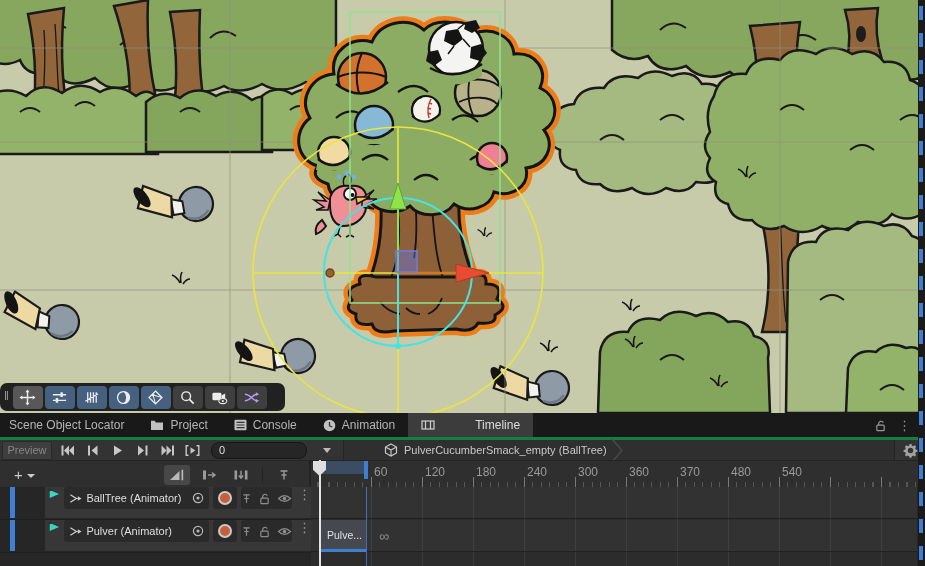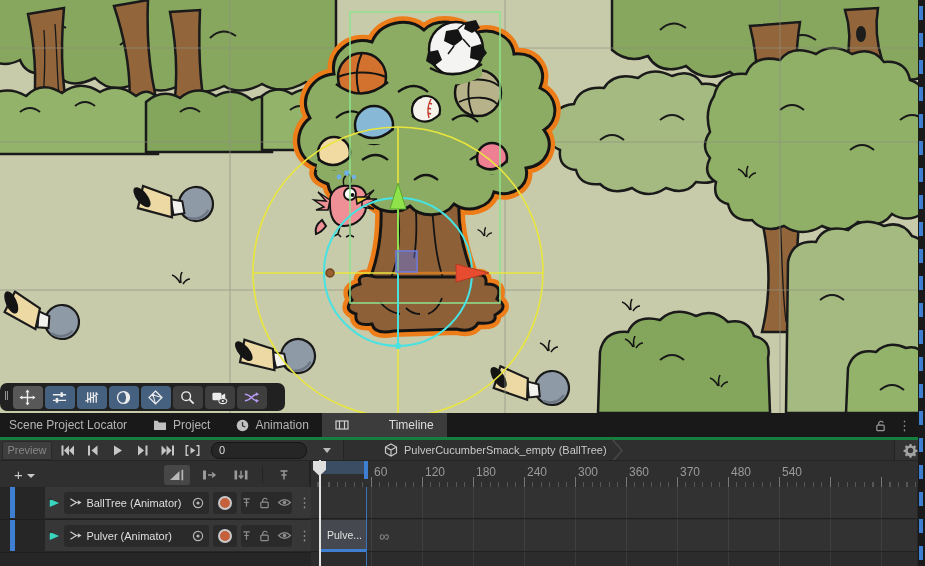--- a/index.html
+++ b/index.html
@@ -49,21 +49,21 @@
       background-size:auto 11px,auto 6px;background-position:9px bottom,9px bottom;background-repeat:repeat-x,repeat-x;}
   .ruler-label{position:absolute;top:4px;font-size:12px;color:#9a9a9a;}
   .ruler-hl{position:absolute;left:9px;top:0;width:46px;height:13px;background:rgba(72,108,152,.5);}
   .ruler-bluetick{position:absolute;left:53px;top:0;width:4px;height:18px;background:#3f7fd2;}
   
   .tracks-area{position:absolute;left:0;top:487px;right:0;bottom:0;background:#262626;z-index:5;}
   .content-bg{position:absolute;left:311px;right:8px;top:0;bottom:0;background:#2c2c2c;
       background-image:repeating-linear-gradient(to right,transparent 0 50px,#3a3a3a 50px 51px);background-position:10px 0;}
   .content-row{position:absolute;left:311px;right:8px;height:32px;background:rgba(255,255,255,.03);border-bottom:1px solid #212121;box-sizing:border-box;}
   .track-row{position:absolute;left:0;width:311px;height:33px;background:#262626;box-sizing:border-box;border-bottom:1px solid #1f1f1f;}
-  .track-inner{position:absolute;left:15px;right:0;top:0;bottom:1px;background:#373737;display:flex;align-items:center;gap:4px;padding-left:3px;box-sizing:border-box;margin-left:30px;}
+  .track-inner{position:absolute;left:15px;right:0;top:0;bottom:1px;background:#373737;display:flex;align-items:flex-start;gap:4px;padding-left:3px;box-sizing:border-box;margin-left:30px;}
   .track-accent{position:absolute;left:10px;top:0;bottom:1px;width:5px;background:#3f7fd2;}
   .name-box{width:162px;height:22px;background:#2a2a2a;border-radius:3px;display:flex;align-items:center;gap:4px;padding:0 5px;box-sizing:border-box;}
   .track-name{flex:1;color:#dfdfdf;font-size:11px;white-space:nowrap;overflow:hidden;}
   .rec-btn{width:27px;height:22px;background:#2a2a2a;border-radius:3px;display:flex;align-items:center;justify-content:center;}
   .rec-dot{width:10px;height:10px;border-radius:50%;background:#c4603c;border:2px solid #c9c9c9;}
   .icon-group{width:58px;height:22px;background:#2a2a2a;border-radius:3px;display:flex;align-items:center;justify-content:center;gap:7px;}
   .kebab{color:#9a9a9a;font-size:13px;margin-left:2px;}
   .clip{position:absolute;left:321px;top:33px;width:45px;height:32px;background:#45494f;border-bottom:3px solid #3f7fd2;
       box-sizing:border-box;display:flex;align-items:center;padding-left:6px;color:#e0e0e0;font-size:10.5px;overflow:hidden;white-space:nowrap;}
   .clip-inf{position:absolute;left:379px;top:33px;height:32px;display:flex;align-items:center;color:#8b8b8b;font-size:14px;}
@@ -297,27 +297,34 @@
     <div class="tool-btn">
       <svg width="17" height="17" viewBox="0 0 18 18">
           <path d="M2 5.5 C8 5.5 10 12.5 15 12.5 M2 12.5 C8 12.5 10 5.5 15 5.5" stroke="#b79af2" stroke-width="1.6" fill="none"></path>
           <path d="M17 12.5 l-3.4 -2 v4 Z M17 5.5 l-3.4 -2 v4 Z" fill="#b79af2"></path>
         </svg>
     </div>
   </div>
 
   <div class="tab-bar">
     <div class="tab" style="padding-left:9px">
-      <span>Scene Project Locator</span>
+      <span>Scene Object Locator</span>
     </div>
     <div class="tab">
       <svg width="14" height="12" viewBox="0 0 14 12">
           <path d="M1 1.8 h3.6 l1.3 1.8 H13 v7.4 H1 Z" fill="#c0c0c0"></path>
         </svg>
       <span>Project</span>
+    </div>
+    <div class="tab">
+      <svg width="13" height="12" viewBox="0 0 13 12">
+          <rect x="0.5" y="0.8" width="12" height="10.4" rx="1" fill="#c0c0c0"></rect>
+          <path d="M2.5 3.4 H10.5 M2.5 6 H10.5 M2.5 8.6 H10.5" stroke="#333" stroke-width="1.1"></path>
+        </svg>
+      <span>Console</span>
     </div>
     <div class="tab">
       <svg width="13" height="13" viewBox="0 0 13 13">
           <circle cx="6.5" cy="6.5" r="5.8" fill="#c0c0c0"></circle>
           <path d="M6.5 3 V6.8 L9.3 8" stroke="#333" stroke-width="1.3" fill="none"></path>
         </svg>
       <span>Animation</span>
     </div>
     <div class="tab selected">
       <svg width="14" height="12" viewBox="0 0 14 12">

